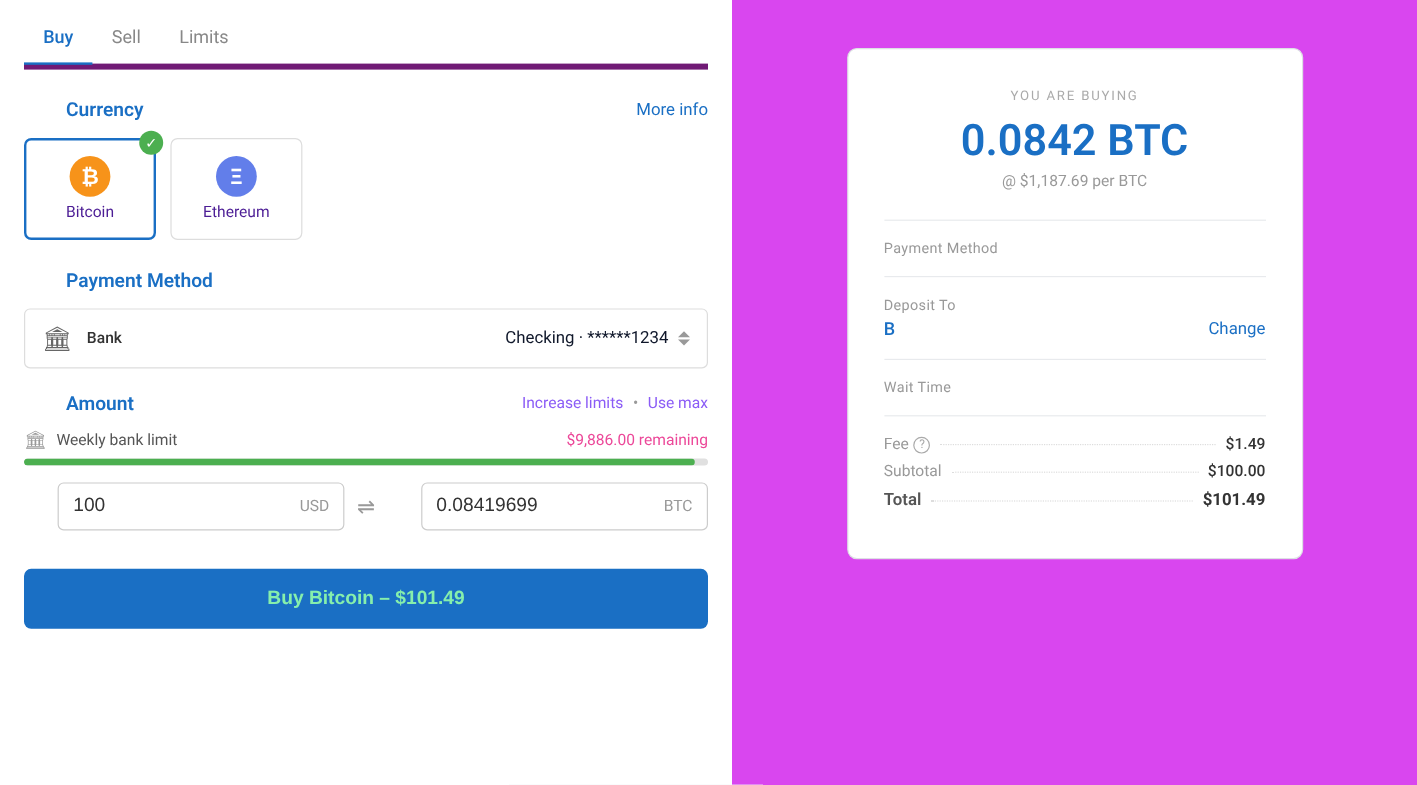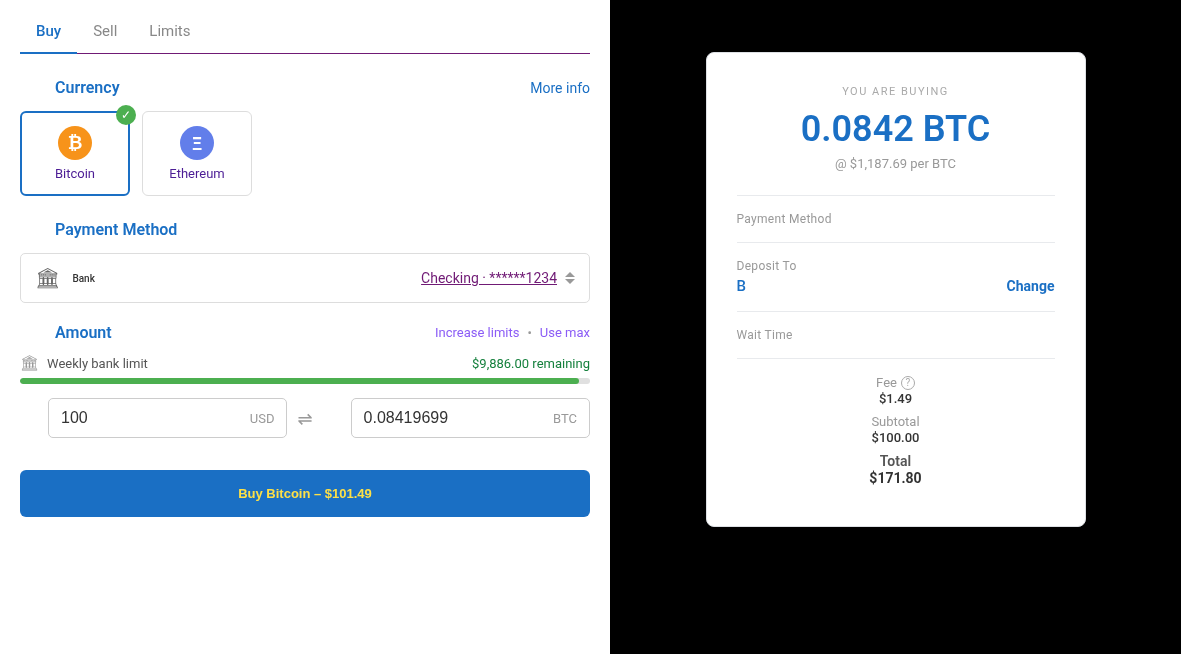--- a/index.html
+++ b/index.html
@@ -17,21 +17,21 @@
       width: 610px;
       background: #fff;
       padding: 0 20px 20px 20px;
       overflow-y: auto;
       flex-shrink: 0;
     }
 
     
     .tabs {
       display: flex;
-      border-bottom: 1px solid #701a75;
+      border-bottom: 5px solid #701a75;
       margin-bottom: 24px;
       padding-top: 10px;
     }
     .tab {
       padding: 12px 16px;
       font-size: 15px;
       color: #888;
       cursor: pointer;
       border-bottom: 2px solid transparent;
       margin-bottom: -1px;
@@ -131,30 +131,29 @@
       align-items: center;
       cursor: pointer;
       position: relative;
     }
     .bank-icon {
       font-size: 20px;
       margin-right: 12px;
       color: #666;
     }
     .bank-name {
-      font-size: 10px;
+      font-size: 13px;
       color: #333;
       font-weight: 500;
       flex: 1;
     }
     .bank-detail {
       font-size: 14px;
-      color: #701a75;
+      color: #0f172a;
       margin-right: 8px;
-      text-decoration: underline;
     }
     .dropdown-arrow {
       display: flex;
       flex-direction: column;
       gap: 2px;
       cursor: pointer;
     }
     .dropdown-arrow span {
       display: block;
       width: 0;
@@ -206,21 +205,21 @@
       font-size: 15px;
       color: #999;
     }
     .limit-label {
       font-size: 13px;
       color: #555;
       flex: 1;
     }
     .limit-remaining {
       font-size: 13px;
-      color: #15803d;
+      color: #ec4899;
     }
 
     .progress-bar-bg {
       height: 6px;
       background: #e0e0e0;
       border-radius: 3px;
       margin-bottom: 14px;
       overflow: hidden;
     }
     .progress-bar-fill {
@@ -261,37 +260,37 @@
       font-size: 18px;
       color: #999;
       cursor: pointer;
     }
 
     
     .buy-button {
       width: 100%;
       padding: 16px;
       background: #1a6fc4;
-      color: #fde047;
+      color: #86efac;
       border: none;
       border-radius: 6px;
-      font-size: 13px;
+      font-size: 16px;
       font-weight: 600;
       cursor: pointer;
       margin-top: 16px;
     }
 
     
     .right-panel {
       flex: 1;
-      background: #000000;
+      background: #d946ef;
       display: flex;
       align-items: flex-start;
       justify-content: center;
-      padding: 52px 20px;
+      padding: 40px 20px;
     }
     .summary-card {
       background: #fff;
       border-radius: 8px;
       padding: 32px 30px;
       width: 380px;
       border: 1px solid #dde0e4;
     }
     .summary-label {
       text-align: center;
@@ -333,28 +332,27 @@
       font-weight: 500;
       color: #1a6fc4;
       display: flex;
       justify-content: space-between;
       align-items: center;
     }
     .summary-row-value .change-link {
       font-size: 14px;
       color: #1a6fc4;
       cursor: pointer;
-      font-weight: 700;
+      font-weight: 400;
     }
     .summary-fee-row {
       display: flex;
       justify-content: flex-end;
       align-items: center;
       margin-bottom: 8px;
-      flex-direction: column;
     }
     .summary-fee-label {
       font-size: 13px;
       color: #999;
       display: flex;
       align-items: center;
       gap: 4px;
     }
     .fee-help {
       width: 14px;
@@ -516,17 +514,17 @@
 
     <div class="summary-fee-row">
       <div class="summary-fee-label">Subtotal</div>
       <div class="dotted-line"></div>
       <span class="summary-fee-value">$100.00</span>
     </div>
 
     <div class="summary-fee-row">
       <div class="summary-fee-label summary-total-label">Total</div>
       <div class="dotted-line"></div>
-      <span class="summary-fee-value summary-total-value">$171.80</span>
+      <span class="summary-fee-value summary-total-value">$101.49</span>
     </div>
 
   </div>
 </div>
 
 </body></html>

